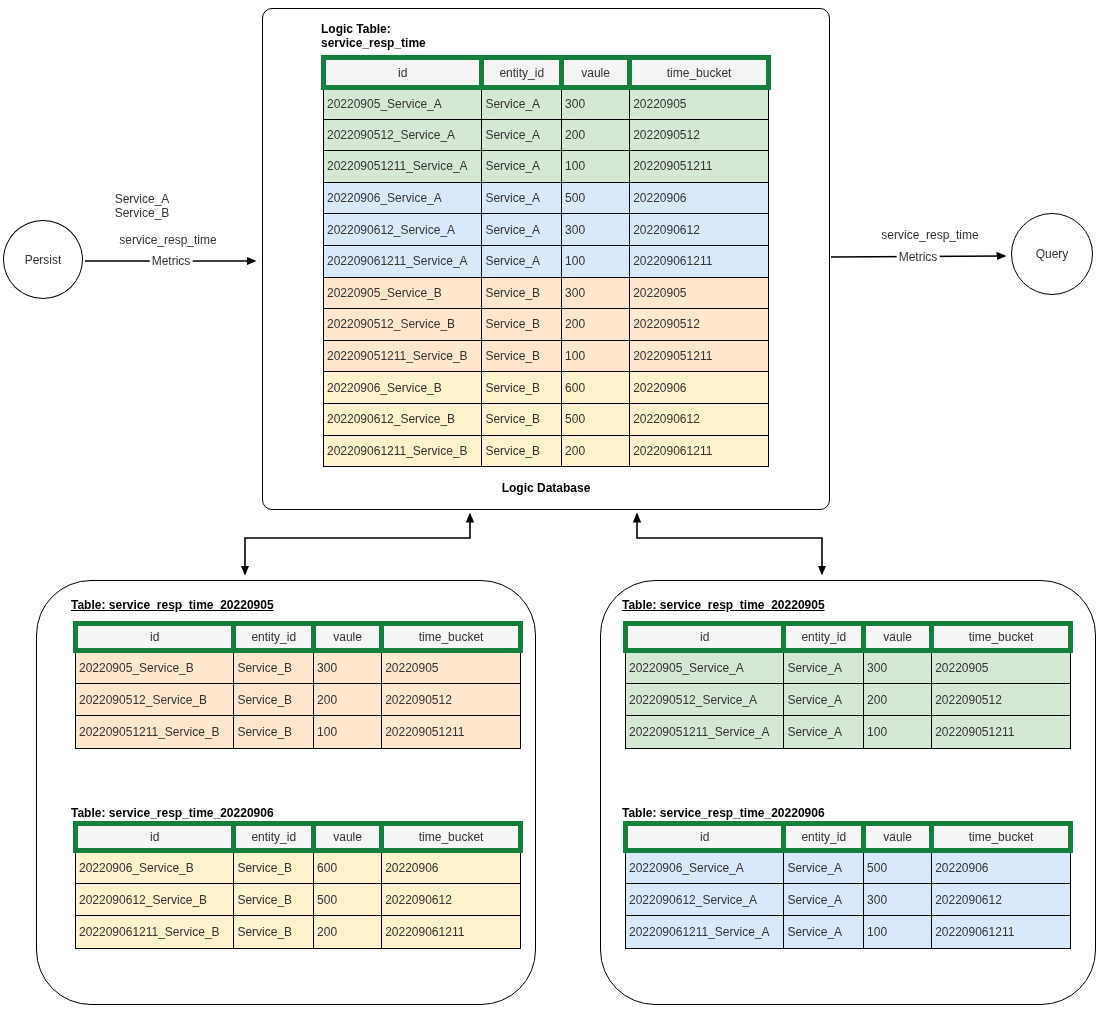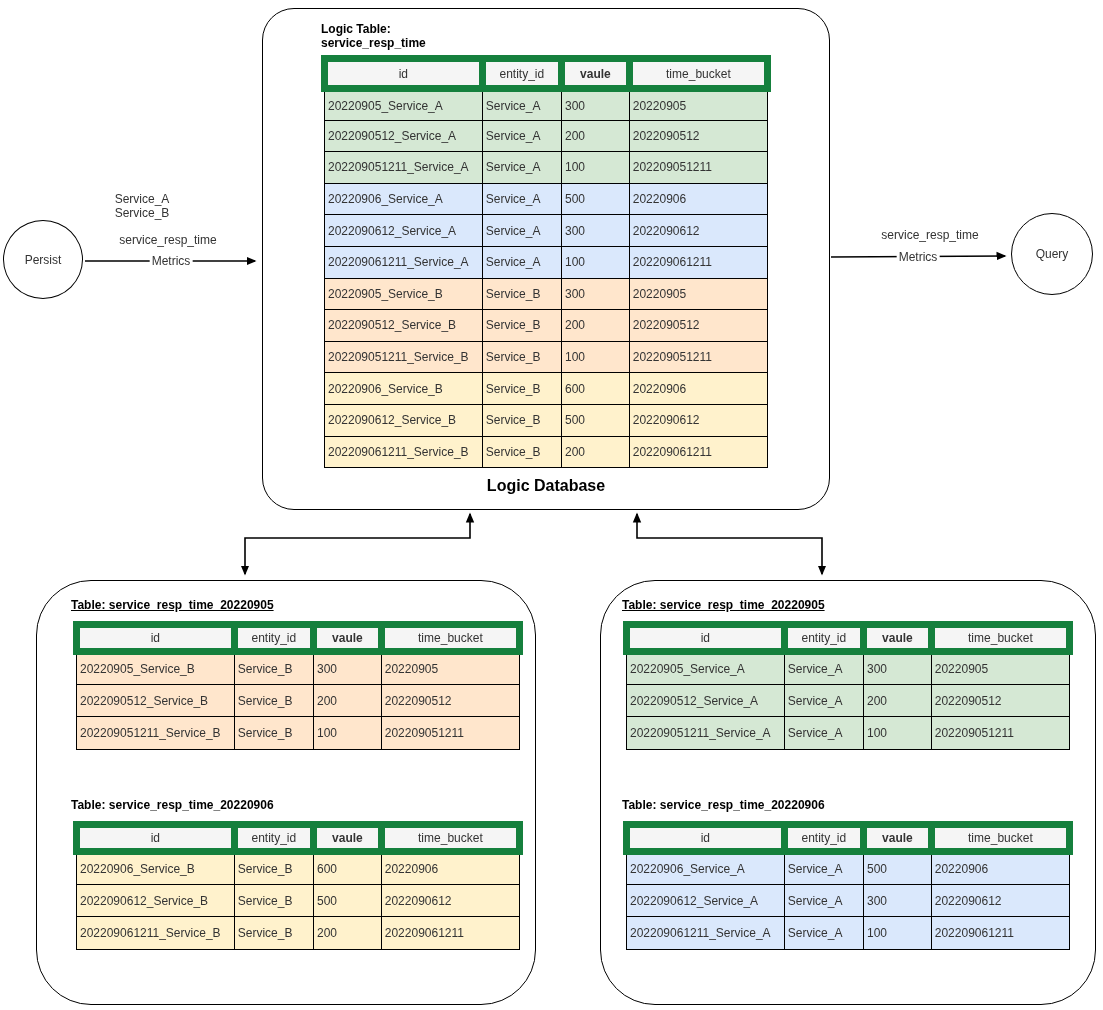--- a/index.html
+++ b/index.html
@@ -8,53 +8,53 @@
 
   .node-circle {
     position:absolute; border:1.6px solid #000; border-radius:50%;
     background:#fff; display:flex; align-items:center; justify-content:center;
     font-size:12px; color:#333;
   }
   .persist { left:3px; top:220px; width:80px; height:79px; }
   .query   { left:1011px; top:213px; width:82px; height:82px; }
 
   .container-box { position:absolute; border:1.6px solid #000; background:#fff; }
-  .logic-db { left:262px; top:8px;   width:568px; height:502px; border-radius:32px; }
+  .logic-db { left:262px; top:8px;   width:568px; height:502px; border-radius:10px; }
   .ds0      { left:36px;  top:580px; width:500px; height:425px; border-radius:55px; }
   .ds1      { left:600px; top:580px; width:496px; height:425px; border-radius:55px; }
 
   .box-title { position:absolute; font-size:12px; font-weight:bold; color:#000; line-height:14px; white-space:nowrap; }
   .logic-title { left:58px; top:13px; }
   .box-footer {
     position:absolute; left:0; right:0; bottom:14px; text-align:center;
-    font-size:16px; font-weight:bold; color:#000;
+    font-size:12px; font-weight:bold; color:#000;
   }
 
   .tbl-wrap { position:absolute; }
   .logic-tbl-wrap { left:58px; top:46px; width:450px; }
   .ds0-t1 { left:36px; top:40px;  width:450px; }
   .ds0-t2 { left:36px; top:240px; width:450px; }
   .ds1-t1 { left:22px; top:40px;  width:450px; }
   .ds1-t2 { left:22px; top:240px; width:450px; }
   .ds-title-1 { left:34px; top:17px;text-decoration:underline; }
-  .ds-title-2 { left:34px; top:217px; }
+  .ds-title-2 { left:34px; top:225px; }
   .ds1 .ds-title-1, .ds1 .ds-title-2 { left:21px; }
 
   table.dtable { border-collapse:collapse; width:100%; table-layout:fixed; background:#fff; }
   table.dtable th {
     background:#f5f5f5; font-weight:normal; font-size:12px; color:#333;
-    border:7px solid #15803d; text-align:center; overflow:hidden; white-space:nowrap;
+    border:5px solid #15803d; text-align:center; overflow:hidden; white-space:nowrap;
   }
   table.dtable td {
     font-size:12px; color:#333; border:1px solid #000;
     padding:0 2px 0 3px; overflow:hidden; white-space:nowrap;
   }
   table.dtable th:nth-child(1){ width:35.6%; }
   table.dtable th:nth-child(2){ width:17.9%; }
-  table.dtable th:nth-child(3){ width:15.3%;font-weight:bold; }
+  table.dtable th:nth-child(3){ width:15.3%; }
   table.dtable th:nth-child(4){ width:31.2%; }
   .logic-tbl th { height:30px; }
   .logic-tbl td { height:31.6px; }
   .ds-tbl th { height:27px; }
   .ds-tbl td { height:32.7px; }
 
   .edges-layer { position:absolute; left:0; top:0; width:1103px; height:1010px; }
   .edge-label {
     position:absolute; transform:translate(-50%,-50%);
     font-size:12px; color:#333; white-space:nowrap; text-align:center; line-height:14px;

